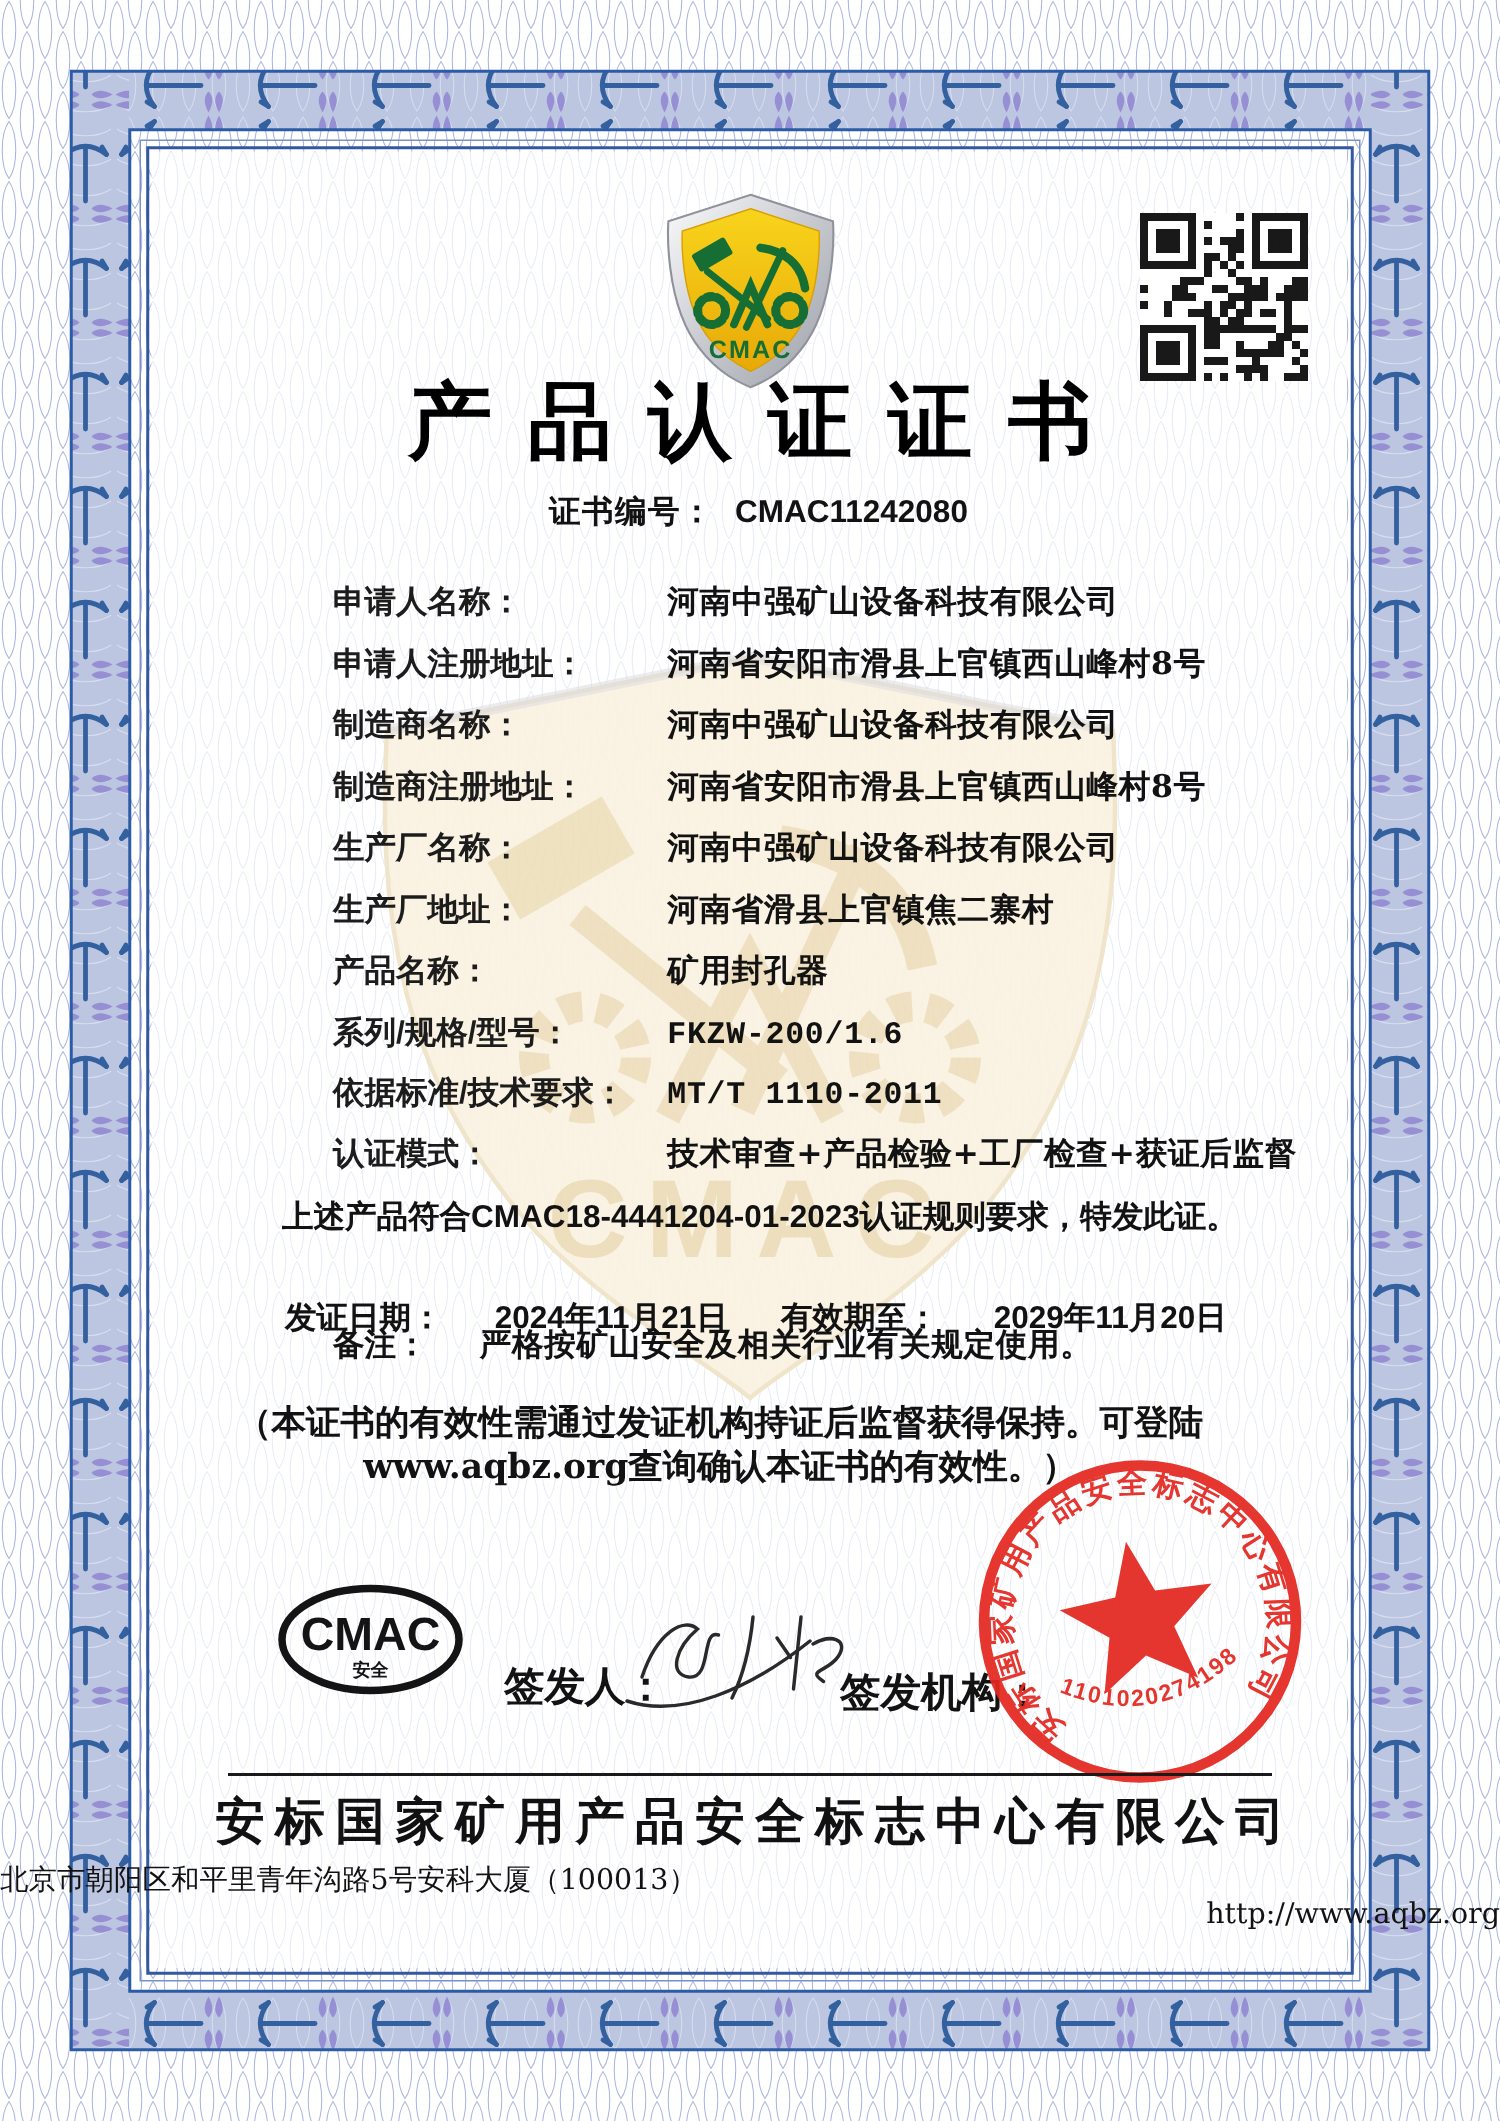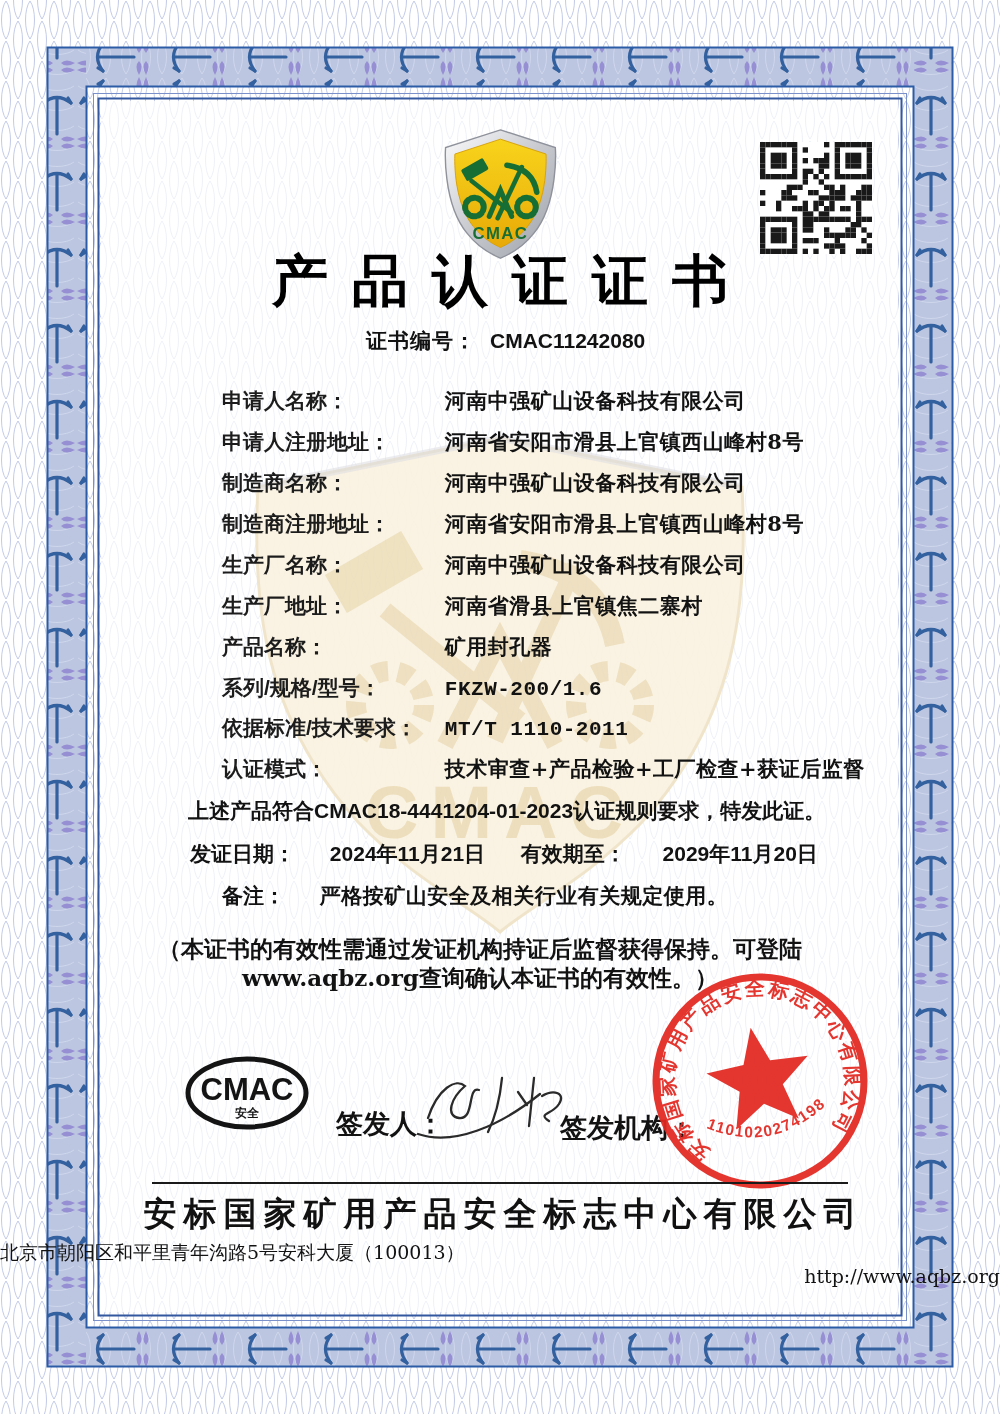--- a/index.html
+++ b/index.html
@@ -10,21 +10,21 @@
   .title{left:0;top:244px;width:1000px;text-align:center;font-family:"DejaVu Serif",serif;
          font-weight:bold;font-size:56px;letter-spacing:24px;text-indent:24px;color:#000;}
   .certno{left:366px;top:327px;font-size:21px;font-weight:bold;letter-spacing:1px;}
   .certno .num{font-family:"Liberation Sans",sans-serif;margin-left:14px;letter-spacing:0;}
   .row{left:190px;width:640px;height:26px;font-size:21px;white-space:nowrap;}
   .row .lbl{display:inline-block;width:217px;font-weight:bold;color:#1c1c1c;margin-left:32px;}
   .val-kai{font-family:"DejaVu Serif",serif;font-weight:bold;letter-spacing:0.5px;}
   .val-sans{font-family:Liberation Mono, monospace;font-weight:bold;letter-spacing:0.5px;text-align:center;}
   .statement{left:188px;top:797px;font-size:21px;font-weight:bold;white-space:nowrap;}
   .dates{left:190px;top:840px;font-size:21px;font-weight:bold;white-space:nowrap;}
-  .dates .l1{display:inline-block;width:134px;}
+  .dates .l1{display:inline-block;width:134px;margin-top:24px;}
   .dates .v1{display:inline-block;width:185px;}
   .dates .l2{display:inline-block;width:136px;}
   .remark{left:190px;top:882px;font-size:21px;white-space:nowrap;}
   .remark .lbl{display:inline-block;width:92px;font-weight:bold;margin-left:32px;}
   .note{left:0;top:934px;width:960px;text-align:center;font-family:"DejaVu Serif",serif;
         font-weight:bold;font-size:23px;line-height:29px;}
   .sign-label{font-size:27px;font-weight:bold;}
   .divider{left:152px;top:1182px;width:696px;height:0;border-top:2px solid #1a1a1a;}
   .org-name{left:0;top:1192px;width:1000px;text-align:center;font-size:33px;font-weight:bold;
             letter-spacing:7px;text-indent:7px;color:#111;}

